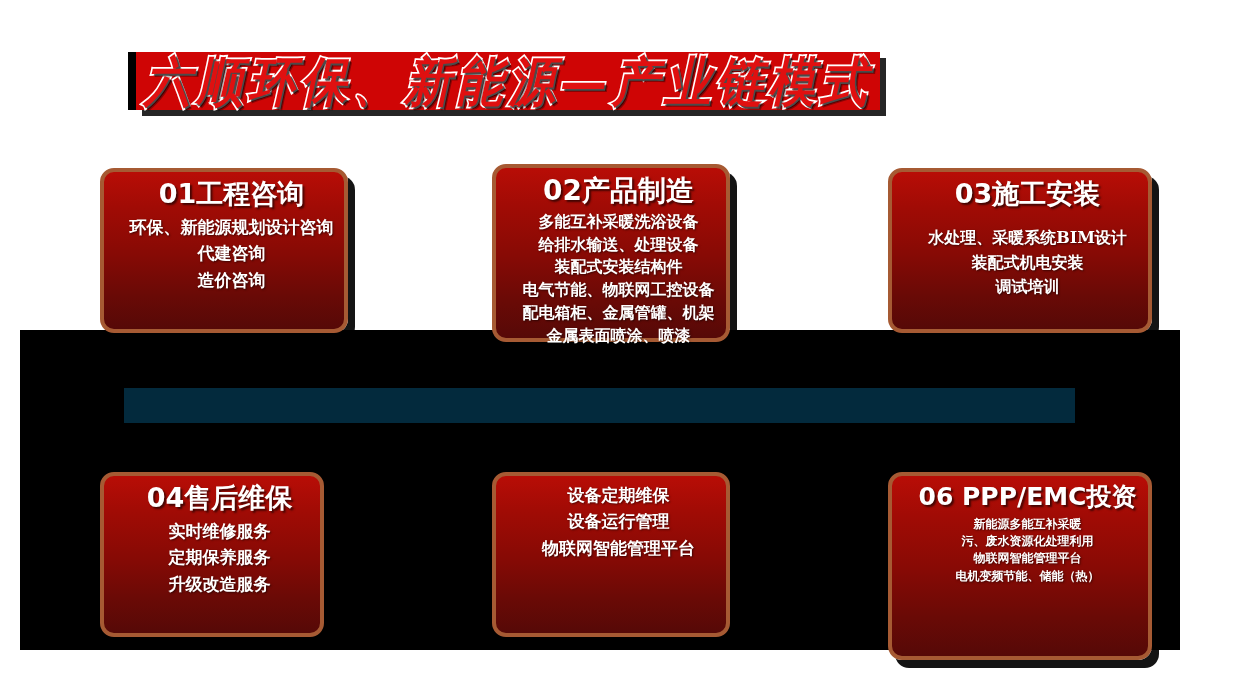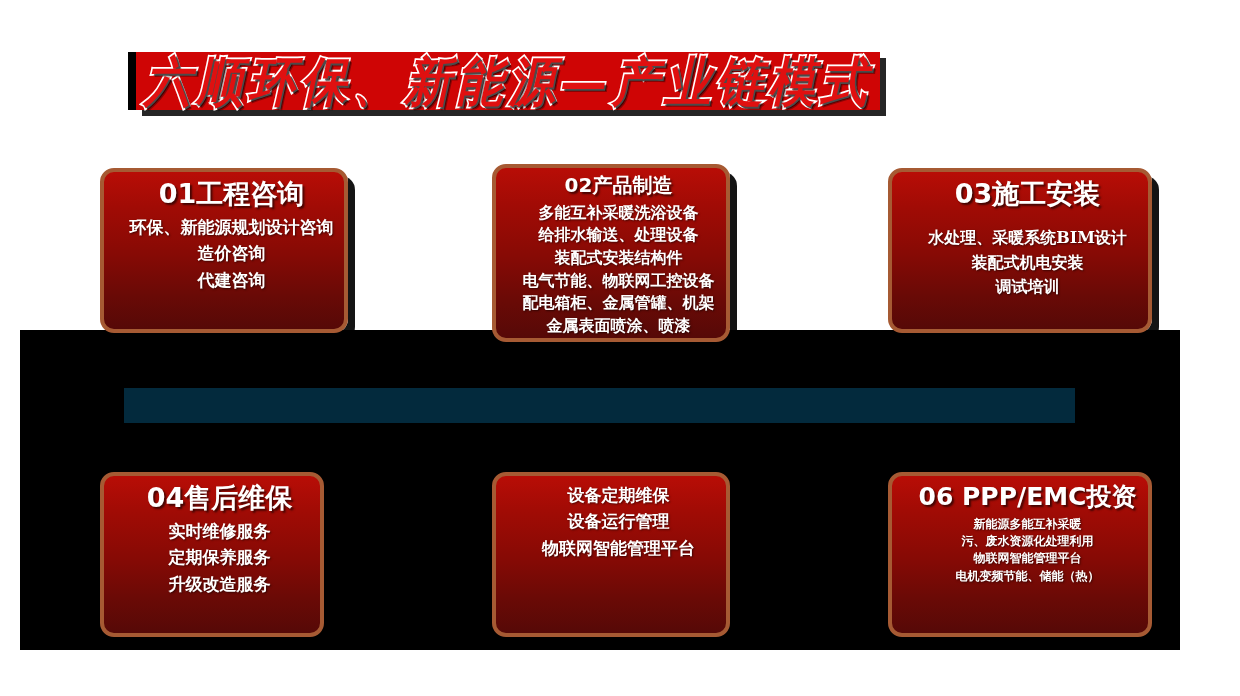--- a/index.html
+++ b/index.html
@@ -105,23 +105,23 @@
     text-shadow: 1px 1px 2px rgba(0,0,0,0.55);
   }
   .card-line { white-space: nowrap; }
 
   
   #card-01 { left: 100px;  top: 168px; width: 248px; height: 165px; }
   #card-02 { left: 492px;  top: 164px; width: 238px; height: 178px; }
   #card-03 { left: 888px;  top: 168px; width: 264px; height: 165px; gap: 12px; }
   #card-04 { left: 100px;  top: 472px; width: 224px; height: 165px; }
   #card-05 { left: 492px;  top: 472px; width: 238px; height: 165px; }
-  #card-06 { left: 888px;  top: 472px; width: 264px; height: 165px; text-align: center; }
+  #card-06 { left: 888px;  top: 472px; width: 264px; height: 188px; text-align: center; }
 
-  #card-02 .card-title { font-size: 20px; }
+  #card-02 .card-title { font-size: 28px; }
   #card-02 .card-lines { font-size: 16px; line-height: 1.42; }
   #card-06 .card-title { font-size: 25px; }
   #card-06 .card-lines { font-size: 12px; line-height: 1.45; }
   #card-03 .card-lines { font-size: 16px; }
 </style>
 </head>
 <body>
 
 <div id="stage">
 
@@ -132,22 +132,22 @@
   </div>
 
   <div id="mid-bar">
     <span></span>
   </div>
 
   <div class="card" id="card-01">
     <div class="card-title">01工程咨询</div>
     <div class="card-lines">
       <div class="card-line">环保、新能源规划设计咨询</div>
+      <div class="card-line">代建咨询</div>
       <div class="card-line">造价咨询</div>
-      <div class="card-line">代建咨询</div>
     </div>
   </div>
 
   <div class="card" id="card-02">
     <div class="card-title">02产品制造</div>
     <div class="card-lines">
       <div class="card-line">多能互补采暖洗浴设备</div>
       <div class="card-line">给排水输送、处理设备</div>
       <div class="card-line">装配式安装结构件</div>
       <div class="card-line">电气节能、物联网工控设备</div>

